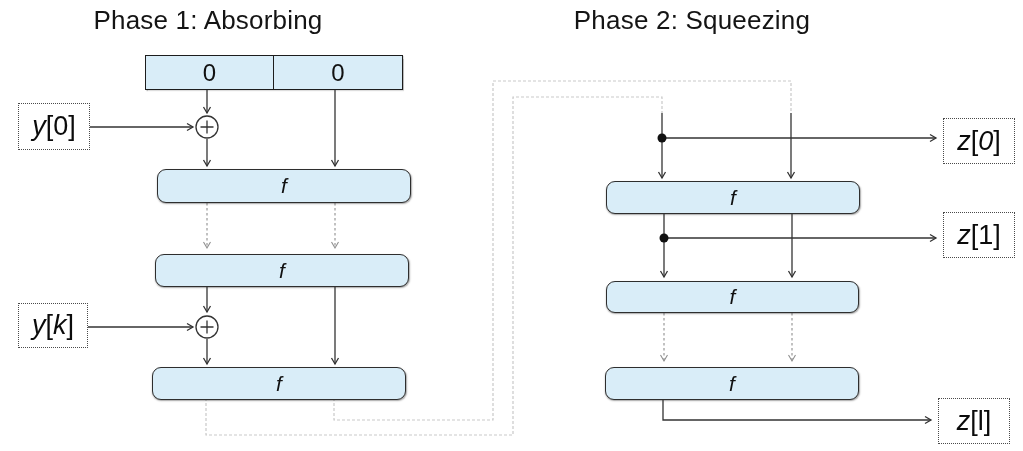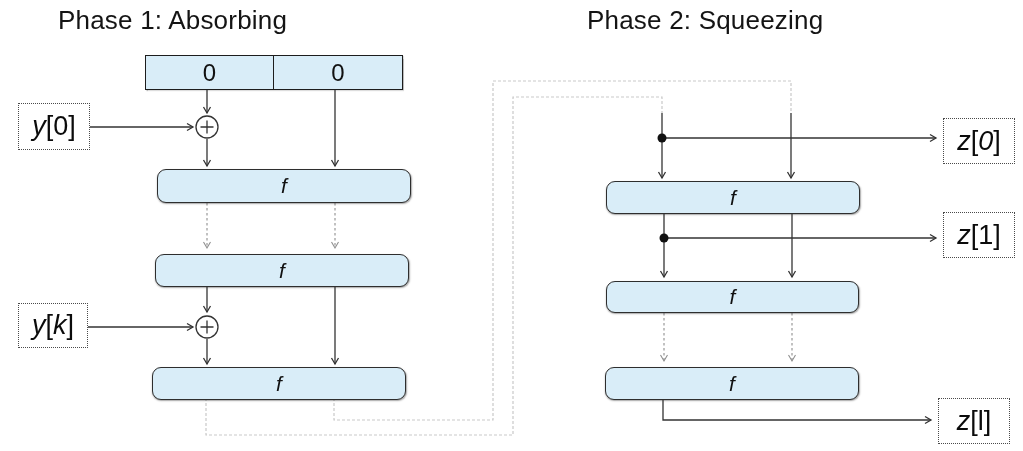--- a/index.html
+++ b/index.html
@@ -3,21 +3,21 @@
 <meta charset="utf-8">
 <style>
   html,body{margin:0;padding:0;background:#ffffff;}
   #stage{
     position:relative;width:1023px;height:451px;background:#ffffff;
     font-family:"Liberation Sans","DejaVu Sans",sans-serif;color:#111;
     overflow:hidden;
   }
   .title{
     position:absolute;font-size:26px;letter-spacing:.2px;color:#141414;
-    white-space:nowrap;
+    text-align:center;white-space:nowrap;
   }
   svg.wires{position:absolute;left:0;top:0;width:1023px;height:451px;}
   .fbox{
     position:absolute;background:#d9edf8;border:1.4px solid #2e2e2e;
     border-radius:9px;display:flex;align-items:center;justify-content:center;
     font-size:21px;font-style:italic;box-shadow:0.5px 1px 1.5px rgba(60,60,60,.45);
   }
   .state{
     position:absolute;display:flex;background:#d9edf8;border:1.4px solid #1d1d1d;
     box-shadow:0.5px 1px 1px rgba(60,60,60,.35);
@@ -85,21 +85,21 @@
       <circle cx="207" cy="127" r="11" fill="#ffffff" stroke="#333333" stroke-width="1.3"></circle>
       <path d="M200.5,127 L213.5,127 M207,120.5 L207,133.5" stroke="#333333" stroke-width="1.3" fill="none"></path>
     </g>
     <g>
       <circle cx="207" cy="327" r="11" fill="#ffffff" stroke="#333333" stroke-width="1.3"></circle>
       <path d="M200.5,327 L213.5,327 M207,320.5 L207,333.5" stroke="#333333" stroke-width="1.3" fill="none"></path>
     </g>
   </svg>
 
   <div class="title" style="left:58px;top:5px;width:300px;">Phase 1: Absorbing</div>
-  <div class="title" style="left:587px;top:5px;width:300px;">Phase 2: Squeezing</div>
+  <div class="title" style="left:542px;top:5px;width:300px;">Phase 2: Squeezing</div>
 
   <div class="state" style="left:145px;top:55px;width:256px;height:33px;">
     <div class="cell" style="width:127px;">0</div>
     <div class="cell" style="flex:1;">0</div>
   </div>
 
   <div class="fbox" style="left:157px;top:169px;width:252px;height:32px;">f</div>
   <div class="fbox" style="left:155px;top:254px;width:252px;height:31px;">f</div>
   <div class="fbox" style="left:152px;top:367px;width:252px;height:31px;">f</div>
 

